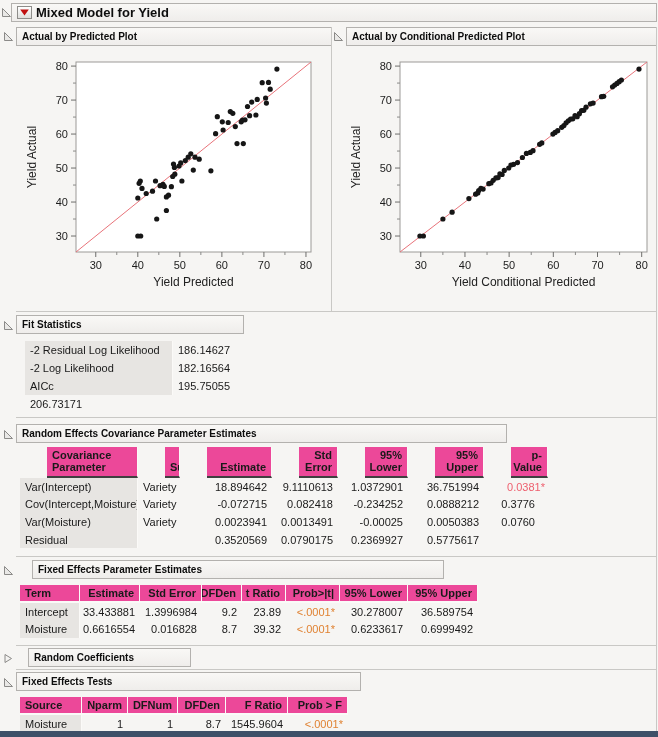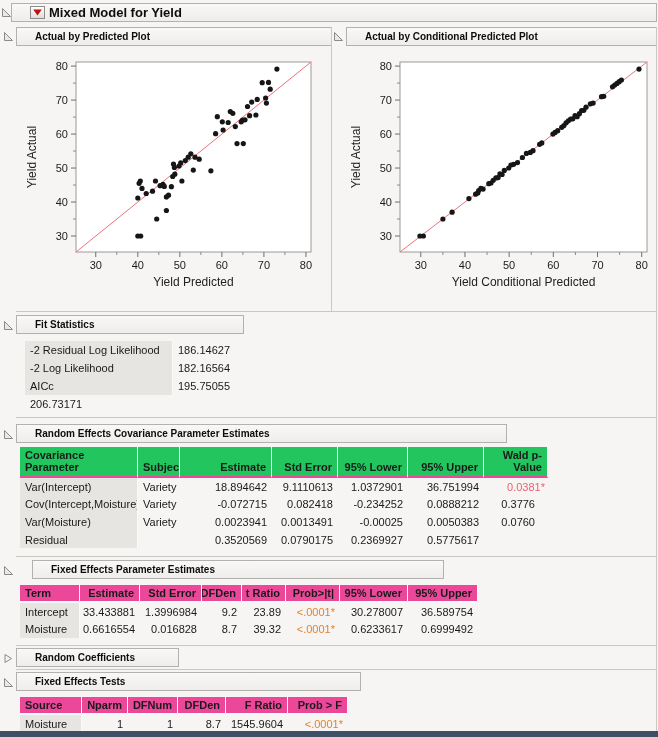--- a/index.html
+++ b/index.html
@@ -1,40 +1,40 @@
 <!DOCTYPE html>
 <html style="--sig-orange: #e08232; --sig-red: #ee5f6e;"><head>
 <meta charset="utf-8">
 <style>
   html,body{margin:0;padding:0;}
   .page{position:relative;width:658px;height:737px;background:#f6f5f3;
         font-family:"Liberation Sans",sans-serif;overflow:hidden;color:#1a1a1a;}
   
   .oh{position:absolute;height:19px;box-sizing:border-box;border:1px solid #b3b1ae;
       background:linear-gradient(#f9f8f6,#efedeb);display:flex;align-items:center;
-      padding-left:18px;white-space:nowrap;}
+      padding-left:5px;white-space:nowrap;}
   .oh .t{font-weight:bold;font-size:10px;color:#0d0d0d;}
   .oh.top .t{font-size:13px;}
   .tri{position:absolute;width:11px;height:11px;}
   .redbtn{width:15px;height:13px;margin-right:4px;border:1px solid #8e8d8a;
           background:linear-gradient(#ffffff,#dededb);display:inline-flex;
           align-items:center;justify-content:center;box-sizing:border-box;}
   
   .dh{position:absolute;height:1px;background:#c9c8c5;}
   .dv{position:absolute;width:1px;background:#c9c8c5;}
   .bottombar{position:absolute;left:0;width:658px;height:6px;background:#3e5068;}
   
   .tbl{position:absolute;display:grid;font-size:11px;}
   .c{display:flex;align-items:center;height:17.6px;padding:0 5px;box-sizing:border-box;
      white-space:nowrap;overflow:hidden;}
   .hd{font-weight:bold;background:#ec4899;border-right:1px solid #fbfaf8;
       border-bottom:2px solid #fafaf8;height:18px;}
-  .hd2{font-weight:bold;background:#22c55e;border-right:1px solid #fbfaf8;
-       border-bottom:2px solid #ec4899;height:31px;align-items:flex-end;
-       line-height:1.15;padding-bottom:2px;white-space:pre-line;text-align:right;}
+  .hd2{font-weight:bold;background:#ec4899;border-right:1px solid #fbfaf8;
+       border-bottom:2px solid #404040;height:31px;align-items:flex-end;
+       line-height:1.15;padding-bottom:2px;white-space:pre-line;text-align:right;margin-left:27px;}
   .hd2.lft{text-align:left;}
   .lab{background:#e7e5e2;border-right:1px solid #fbfaf8;text-align:center;}
   .num{justify-content:flex-end;}
   .wald{padding-right:13px;}
   .pstar{padding-right:3px;}
   .sig-r{color:var(--sig-red,#ee5f6e);}
   .sig-o{color:var(--sig-orange,#e08232);}
   .chart{position:absolute;}
   svg text{font-family:"Liberation Sans",sans-serif;}
 </style>
@@ -364,21 +364,21 @@
     <div class="c num">39.32</div>
     <div class="c num sig-o">&lt;.0001*</div>
     <div class="c num">0.6233617</div>
     <div class="c num">0.6999492</div>
   </div>
   <div class="dh" style="left:16px;top:645px;width:641px"></div>
 
   <svg class="tri" style="left:3px;top:653px" viewBox="0 0 11 11">
       <path d="M2 1.5 L8.5 5.5 L2 9.5 Z" fill="#f4f3f1" stroke="#8b8a88"></path>
     </svg>
-  <div class="oh" style="left:16px;top:648px;width:163px">
+  <div class="oh" style="left:28px;top:648px;width:163px">
     <span class="t">Random Coefficients</span>
   </div>
   <div class="dh" style="left:16px;top:669px;width:641px"></div>
 
   <svg class="tri" style="left:3px;top:677px" viewBox="0 0 11 11">
       <path d="M1.5 1.5 L1.5 9.5 L9.5 9.5 Z" fill="#e9e8e6" stroke="#8b8a88"></path>
     </svg>
   <div class="oh" style="left:16px;top:672px;width:345px">
     <span class="t">Fixed Effects Tests</span>
   </div>

